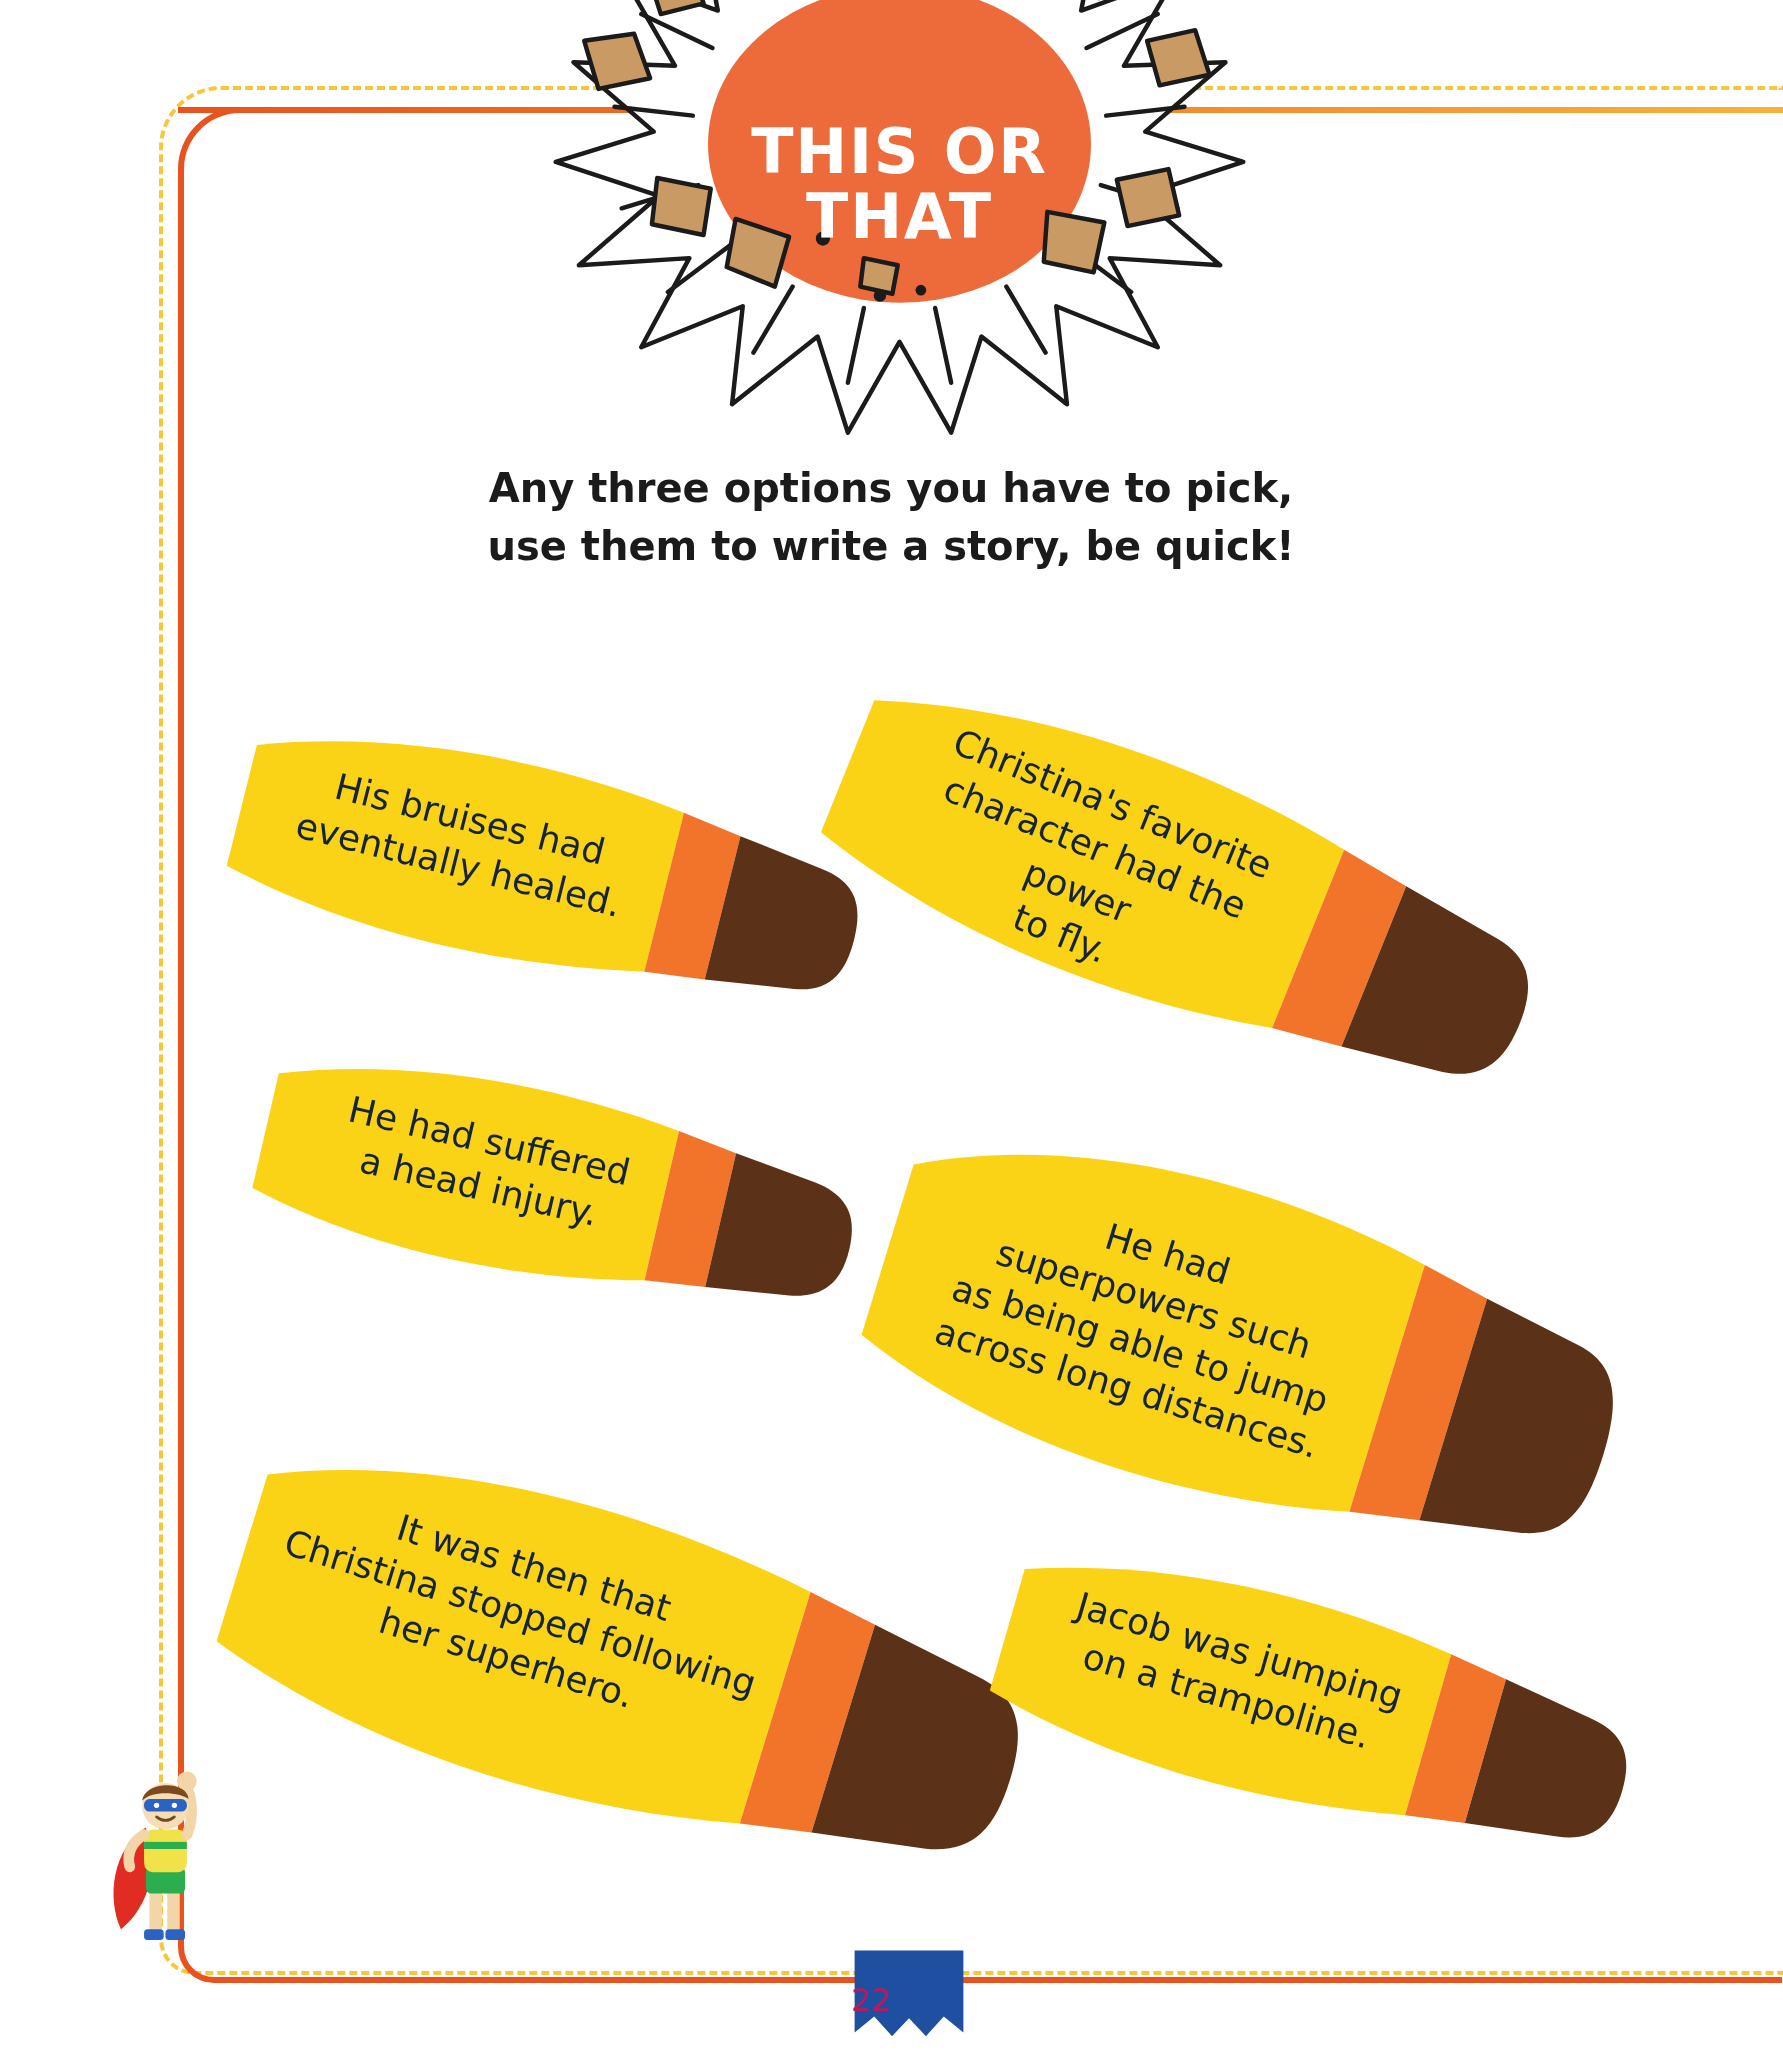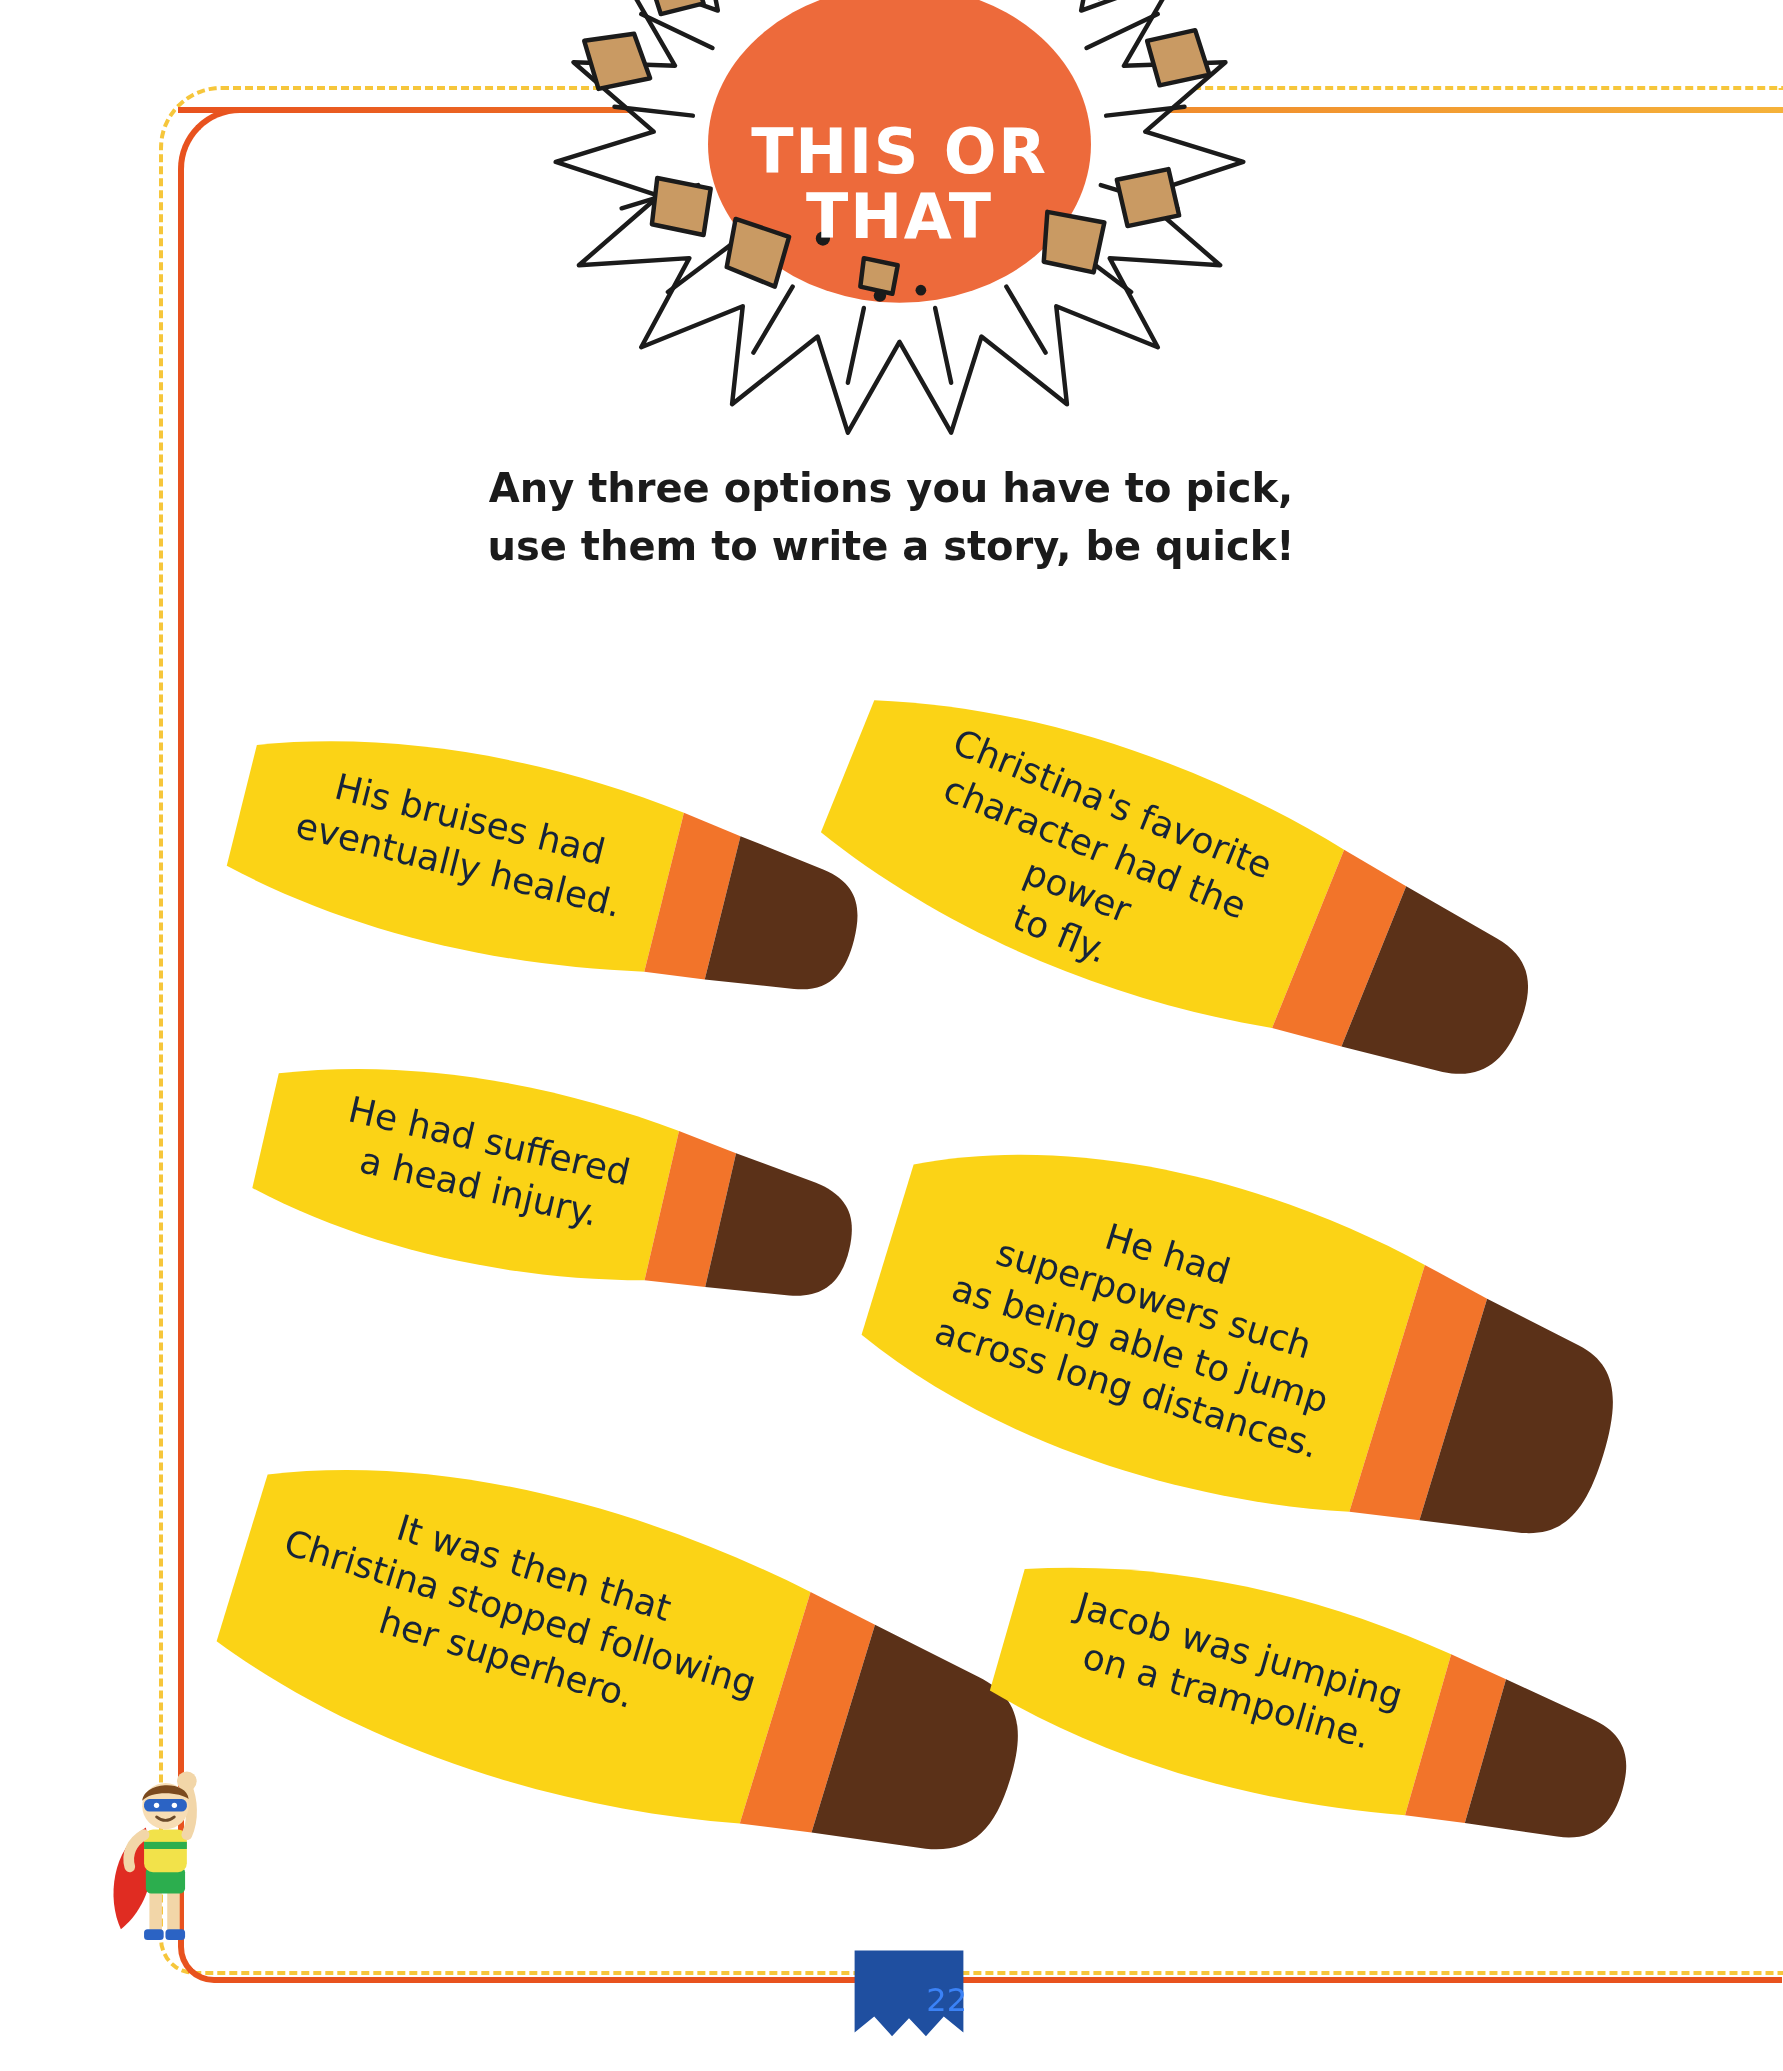--- a/index.html
+++ b/index.html
@@ -122,22 +122,22 @@
     left: 851px;
     top: 1947px;
     width: 116px;
     height: 107px;
   }
   .page-number .num {
     position: absolute;
     left: 0;
     top: 34px;
     width: 116px;
-    text-align: right;
-    color: #3b82f6;
+    text-align: left;
+    color: #be185d;
     font-family: "DejaVu Sans", sans-serif;
     font-size: 32px;
   }
 
   .hero {
     position: absolute;
     left: 94px;
     top: 1742px;
     width: 134px;
     height: 214px;

